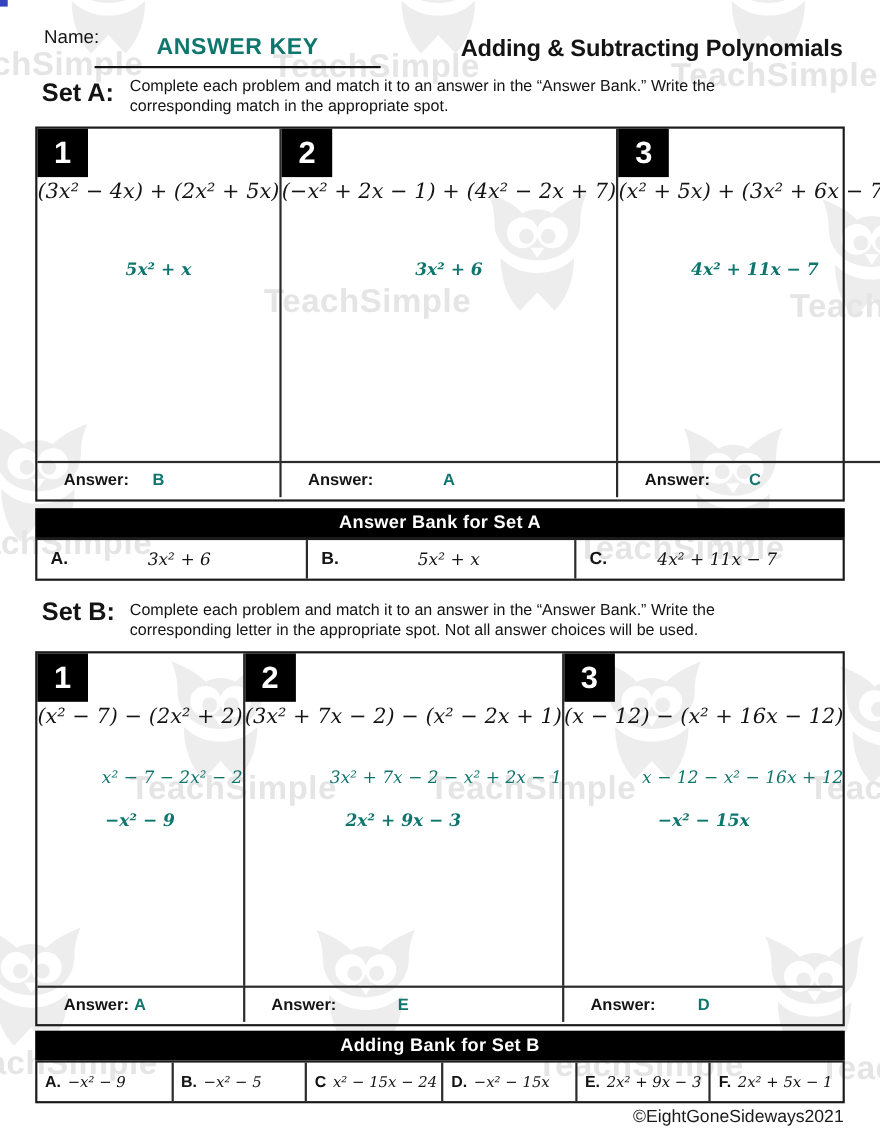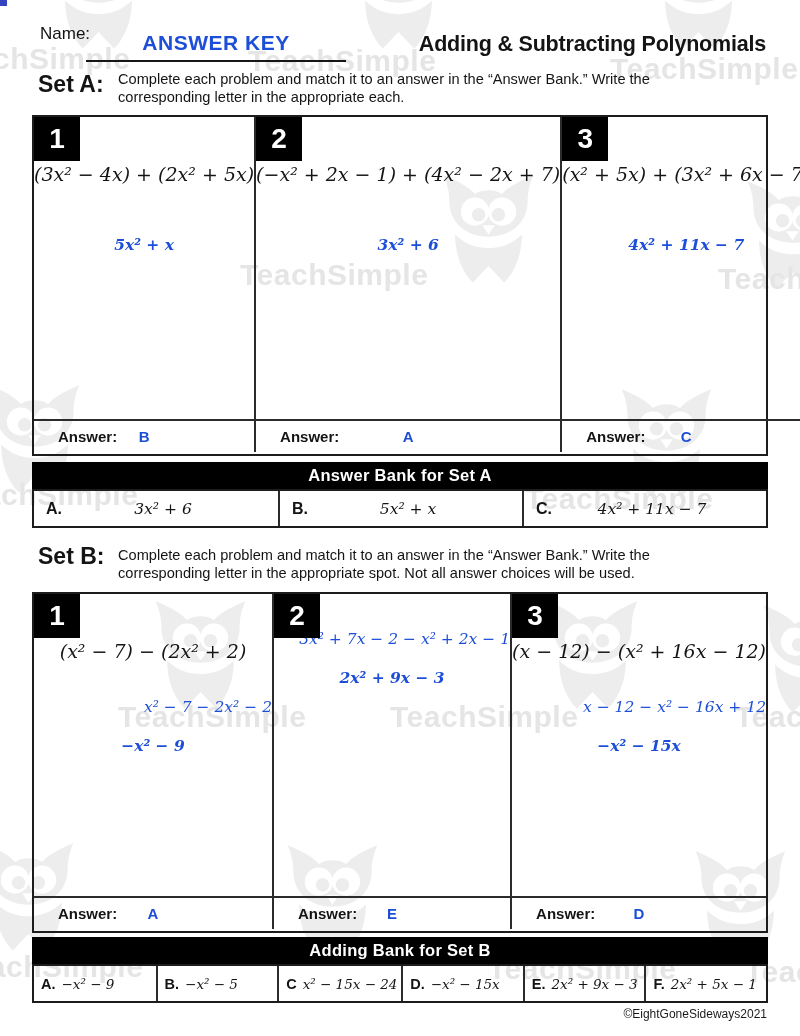--- a/index.html
+++ b/index.html
@@ -46,22 +46,22 @@
   .bank-row{position:absolute;left:32px;width:736px;height:39px;box-sizing:border-box;
             border:2px solid #1c1c1c;display:grid;}
   .bank-row.three{grid-template-columns:1fr 1fr 1fr;}
   .bank-row.six{grid-template-columns:1fr 1fr 1.02fr 1fr 1fr 1fr;}
   .bank-cell{box-sizing:border-box;display:flex;align-items:center;}
   .bank-cell + .bank-cell{border-left:2px solid #2b2b2b;}
   .bank-letter{font-size:16px;font-weight:bold;padding-left:12px;}
   .three .bank-expr{flex:1;text-align:center;font-size:15.5px;padding-right:14px;}
   .six .bank-letter{font-size:14.5px;padding-left:7px;}
   .six .bank-expr{font-size:13.5px;margin-left:6px;white-space:nowrap;}
-  .footer-credit{position:absolute;right:33px;top:1007px;font-size:12px;color:#1a1a1a;}
-  .red{color:#1d4ed8;}
+  .footer-credit{position:absolute;right:33px;top:1007px;font-size:16px;color:#1a1a1a;}
+  .red{color:#0f766e;}
 </style>
 </head>
 <body>
 
 <div class="page">
 
   <div id="wm-layer">
       <div class="wm-owl" style="left: 46px; top: -62px;"><svg width="105" height="120" viewBox="0 0 100 115">
           <path fill="#ededed" d="M7,3 C22,9 32,15 37,21 C41,18.5 45.5,17.5 50,17.5 C54.5,17.5 59,18.5 63,21 C68,15 78,9 93,3 C89,12 87.5,20 87.5,28 C87.5,49 71,62 50,62 C29,62 12.5,49 12.5,28 C12.5,20 11,12 7,3 Z"></path>
           <circle cx="37" cy="38" r="13.5" fill="#fff"></circle>
@@ -198,21 +198,21 @@
     <div class="corner-artifact"></div>
 
     <span class="name-label">Name:</span>
     <span class="answer-key red">ANSWER KEY</span>
     <div class="name-line"></div>
     <div class="doc-title">Adding &amp; Subtracting Polynomials</div>
 
     <div class="set-label" style="top:71px">Set A:</div>
     <div class="instructions" style="top:70px">
       <div>Complete each problem and match it to an answer in the “Answer Bank.” Write the</div>
-      <div>corresponding letter in the appropriate each.</div>
+      <div>corresponding match in the appropriate spot.</div>
     </div>
 
     <div class="ptable ta" style="top:115px">
       <div class="pcell c1">
         <div class="badge">
             <span>1</span>
           </div>
         <div class="expr math">(3x² − 4x) + (2x² + 5x)</div>
         <div class="ans-expr math red">5x² + x</div>
       </div>
@@ -272,20 +272,21 @@
             <span>1</span>
           </div>
         <div class="expr math">(x² − 7) − (2x² + 2)</div>
         <div class="work-expr math red">x² − 7 − 2x² − 2</div>
         <div class="ans-expr math red">−x² − 9</div>
       </div>
       <div class="pcell c2">
         <div class="badge">
             <span>2</span>
           </div>
+        <div class="expr math">(3x² + 7x − 2) − (x² − 2x + 1)</div>
         <div class="work-expr math red">3x² + 7x − 2 − x² + 2x − 1</div>
         <div class="ans-expr math red">2x² + 9x − 3</div>
       </div>
       <div class="pcell c3">
         <div class="badge">
             <span>3</span>
           </div>
         <div class="expr math">(x − 12) − (x² + 16x − 12)</div>
         <div class="work-expr math red">x − 12 − x² − 16x + 12</div>
         <div class="ans-expr math red">−x² − 15x</div>

